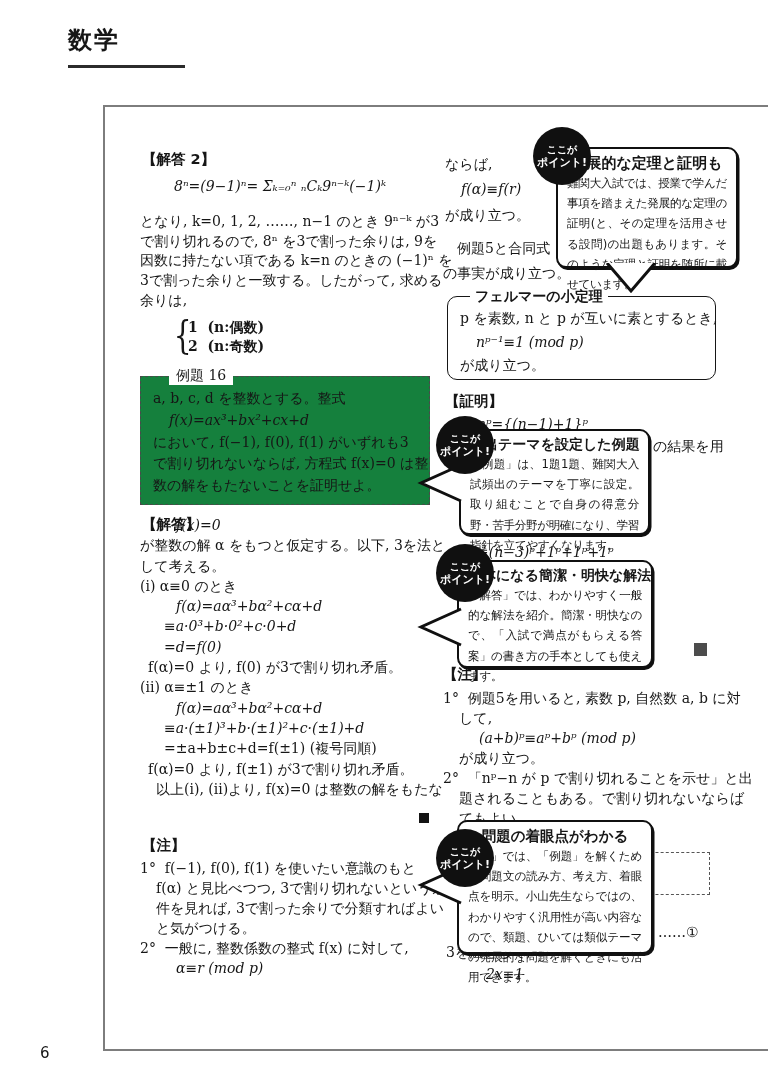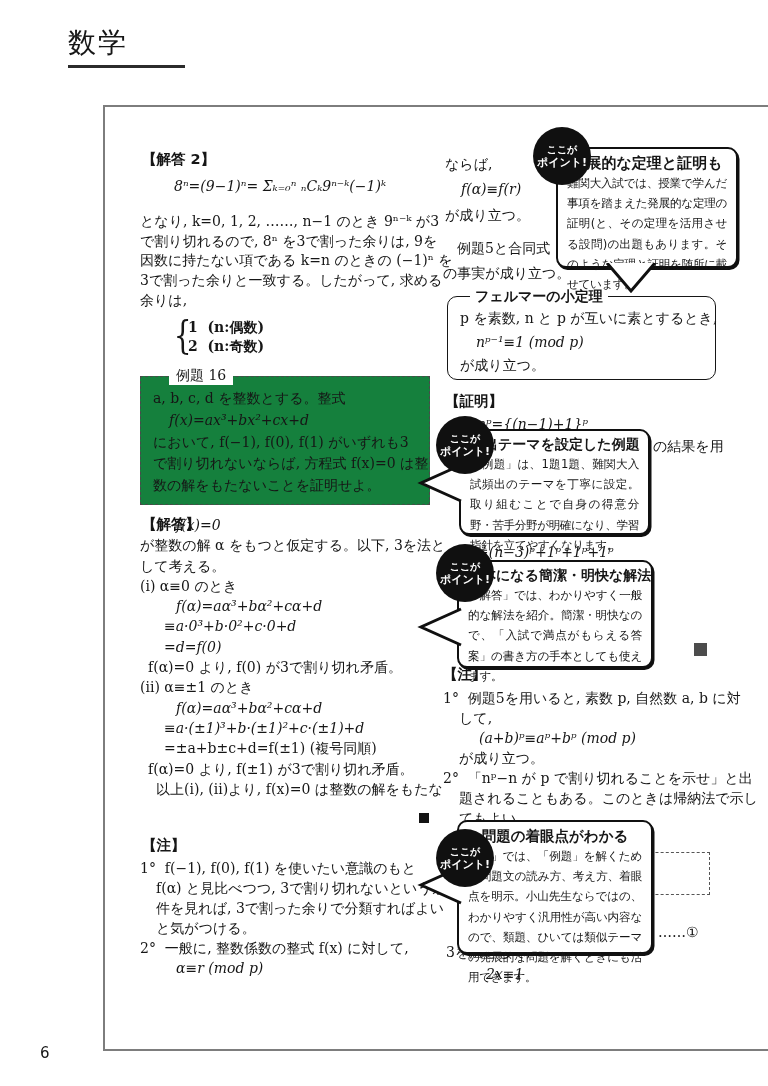--- a/index.html
+++ b/index.html
@@ -5,21 +5,21 @@
   html,body{margin:0;padding:0}
   body{width:768px;height:1086px;position:relative;overflow:hidden;background:#fff;
        color:#161616;font-family:"DejaVu Serif",serif}
   .abs{position:absolute}
   .ln{font-size:14px;white-space:pre}
   .it{font-style:italic}
   .m8{margin-left:8px}.m14{margin-left:14px}.m16{margin-left:16px}
   .m24{margin-left:24px}.m36{margin-left:36px}
   .head{font-family:"DejaVu Sans",sans-serif;font-weight:bold;font-size:14.5px;white-space:pre}
   
-  #page-title{left:68px;top:24px;font-family:"DejaVu Sans",sans-serif;font-weight:normal;font-size:28px;letter-spacing:2px}
+  #page-title{left:68px;top:24px;font-family:"DejaVu Sans",sans-serif;font-weight:bold;font-size:24px;letter-spacing:2px}
   #title-underline{left:68px;top:65px;width:117px;height:3px;background:#2b2b2b}
   #page-number{left:40px;top:1044px;font-size:15px;font-family:"DejaVu Sans",sans-serif}
   #content-box{left:103px;top:105px;width:694px;height:942px;border:2px solid #7d7d7d;background:#fff}
   
   .blk .ln{line-height:20.3px}
   #ans2-para .ln{line-height:19.7px}
   #cases .ln{line-height:19.3px;font-weight:bold}
   #case-brace{left:170px;top:314px;font-size:40px;font-weight:200;transform:scaleX(.7);line-height:40px}
   
   #exbox{left:140px;top:376px;width:288px;height:127px;border:1.7px dashed #4a4a4a;background:#15803d}
@@ -154,21 +154,21 @@
 <div class="abs ln it" style="left:477px;top:544px">≡(n−3)ᵖ+1ᵖ+1ᵖ+1ᵖ</div>
 <div class="sq" id="qed-right"></div>
 
 <div class="abs head" style="left:443px;top:665px">【注】</div>
 <div class="abs blk" id="rnote" style="left:443px;top:688px">
     <div class="ln">1°  例題5を用いると, 素数 p, 自然数 a, b に対</div>
     <div class="ln m16">して,</div>
     <div class="ln m36 it">(a+b)ᵖ≡aᵖ+bᵖ (mod p)</div>
     <div class="ln m16">が成り立つ。</div>
     <div class="ln">2°  「nᵖ−n が p で割り切れることを示せ」と出</div>
-    <div class="ln m16">題されることもある。このときは帰納法で示し</div>
+    <div class="ln m16">題されることもある。で割り切れないならば</div>
     <div class="ln m16">てもよい。</div>
   </div>
 
 <div class="abs" id="ref-dashed"></div>
 <div class="abs ln" style="left:658px;top:924px;z-index:1">……①</div>
 <div class="abs ln" style="left:446px;top:944px">3を法として,</div>
 <div class="abs ln it" style="left:486px;top:966px">2x≡1</div>
 
 <div class="callout" id="callout-1">
   <div class="callout-title">発展的な定理と証明も</div>

